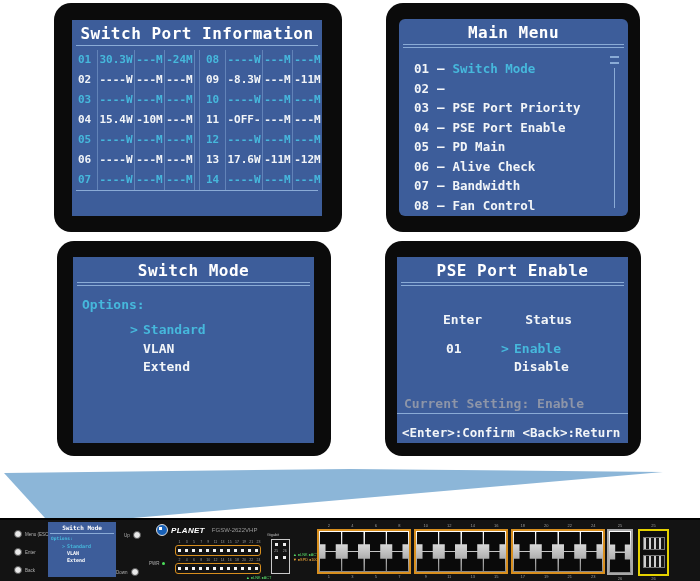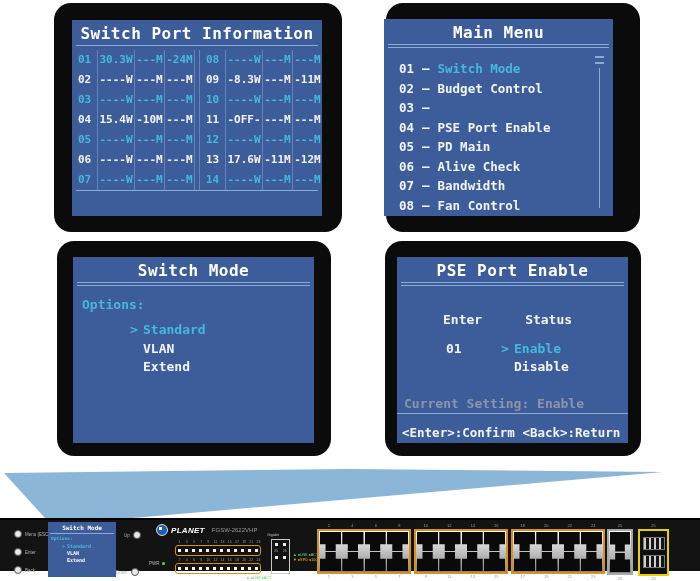--- a/index.html
+++ b/index.html
@@ -9,21 +9,21 @@
   
   .bezel{position:absolute;background:#0b0b0b;border-radius:17px;}
   #bez1{left:54px;top:3px;width:288px;height:229px;}
   #bez2{left:386px;top:3px;width:254px;height:229px;}
   #bez3{left:57px;top:241px;width:274px;height:215px;}
   #bez4{left:385px;top:241px;width:256px;height:215px;}
 
   .lcd{position:absolute;background:var(--lcd-bg,#3d5d9a);font-family:"DejaVu Sans Mono",monospace;
        font-weight:bold;color:var(--white,#f2f5f8);}
   #lcd1{left:72px;top:20px;width:250px;height:196px;}
-  #lcd2{left:384px;top:19px;width:229px;height:197px;}
+  #lcd2{left:399px;top:19px;width:229px;height:197px;border-radius:6px;}
   #lcd3{left:73px;top:257px;width:241px;height:186px;}
   #lcd4{left:397px;top:257px;width:231px;height:186px;}
 
   .screen-title{font-size:16px;text-align:center;padding-top:4px;height:21px;color:#fff;letter-spacing:.5px;white-space:nowrap;}
   .tline{height:1px;background:var(--line,#8aabd6);margin:0 4px;}
   .dline2{margin-top:2px;}
 
   
   #port-table{display:grid;grid-template-columns:25px 37px 30px 30px 6px 25px 37px 30px 30px;margin-top:4px;}
   .pcell{height:20px;line-height:20px;font-size:11px;text-align:center;border-left:1px solid var(--grid,#6283b8);
@@ -60,21 +60,21 @@
   .current-setting{position:absolute;left:7px;top:139px;font-size:13px;color:var(--muted,#8d95a8);white-space:nowrap;}
   .pse-line{position:absolute;left:0;right:0;top:156px;height:1px;background:var(--line,#8aabd6);}
   .help1{position:absolute;left:5px;top:159px;font-size:12.5px;white-space:nowrap;}
   .help2{position:absolute;left:5px;top:168px;font-size:12.5px;white-space:nowrap;}
 
   
   .wedge{position:absolute;left:0;top:0;pointer-events:none;}
   .wedge polygon{fill:var(--wedge,#8cb6d8);}
 
   
-  #device{position:absolute;left:0;top:518px;width:700px;height:53px;background:#131313;
+  #device{position:absolute;left:0;top:518px;width:700px;height:63px;background:#131313;
           border-top:2px solid #000;box-sizing:border-box;}
   .dev-btn,.nav-btn{position:absolute;display:flex;align-items:center;gap:3px;}
   #dbtn1{top:10px;left:14px;} #dbtn2{top:28px;left:14px;} #dbtn3{top:46px;left:14px;}
   #nbtn-up{top:11px;left:124px;} #nbtn-down{top:48px;left:116px;}
   .btn-circle{width:6px;height:6px;border-radius:50%;background:#e9e9e9;border:1px solid #555;flex:none;}
   .btn-label{font-size:4.5px;color:#b2b2b2;font-family:"Liberation Sans",sans-serif;white-space:nowrap;}
 
   #mini-lcd{position:absolute;left:48px;top:2px;width:68px;height:55px;background:var(--lcd-bg,#3d5d9a);
             font-family:"DejaVu Sans Mono",monospace;font-weight:bold;color:#fff;overflow:hidden;}
   .mini-title{font-size:6px;text-align:center;padding-top:2px;height:8px;}
@@ -216,22 +216,22 @@
     <div class="tline"></div>
   </div>
 
   <div class="bezel" id="bez2"></div>
   <div class="lcd" id="lcd2">
     <div class="screen-title">Main Menu</div>
     <div class="tline"></div>
     <div class="tline dline2"></div>
     <div id="menu-items">
         <div class="menu-row sel"><div class="mnum">01</div><div class="mdash">–</div><div class="mlabel">Switch Mode</div></div>
-        <div class="menu-row"><div class="mnum">02</div><div class="mdash">–</div><div class="mlabel">Budget Control</div></div>
-        <div class="menu-row"><div class="mnum">03</div><div class="mdash">–</div></div>
+        <div class="menu-row"><div class="mnum">02</div><div class="mdash">–</div></div>
+        <div class="menu-row"><div class="mnum">03</div><div class="mdash">–</div><div class="mlabel">PSE Port Priority</div></div>
         <div class="menu-row"><div class="mnum">04</div><div class="mdash">–</div><div class="mlabel">PSE Port Enable</div></div>
         <div class="menu-row"><div class="mnum">05</div><div class="mdash">–</div><div class="mlabel">PD Main</div></div>
         <div class="menu-row"><div class="mnum">06</div><div class="mdash">–</div><div class="mlabel">Alive Check</div></div>
         <div class="menu-row"><div class="mnum">07</div><div class="mdash">–</div><div class="mlabel">Bandwidth</div></div>
         <div class="menu-row"><div class="mnum">08</div><div class="mdash">–</div><div class="mlabel">Fan Control</div></div>
       </div>
     <div class="sb-thumb"></div>
     <div class="sb-line"></div>
   </div>
 

